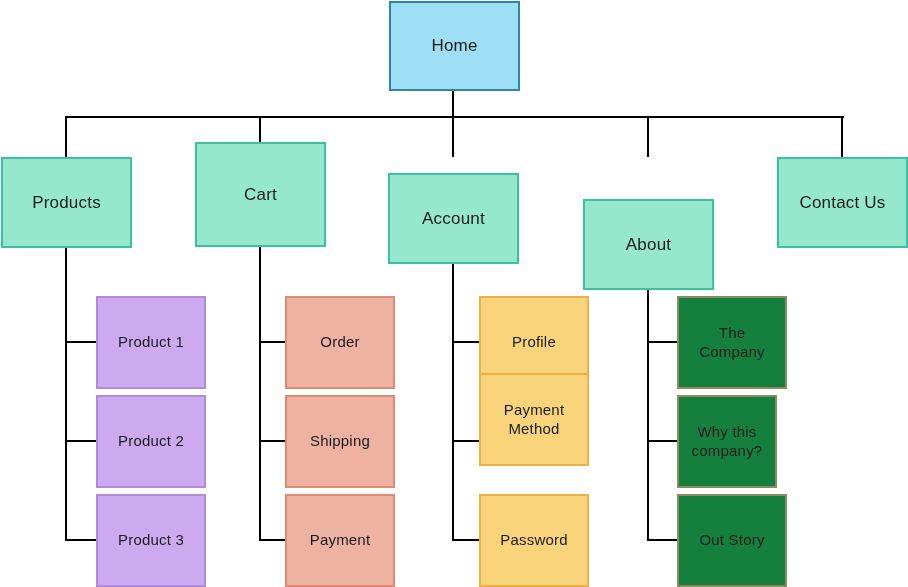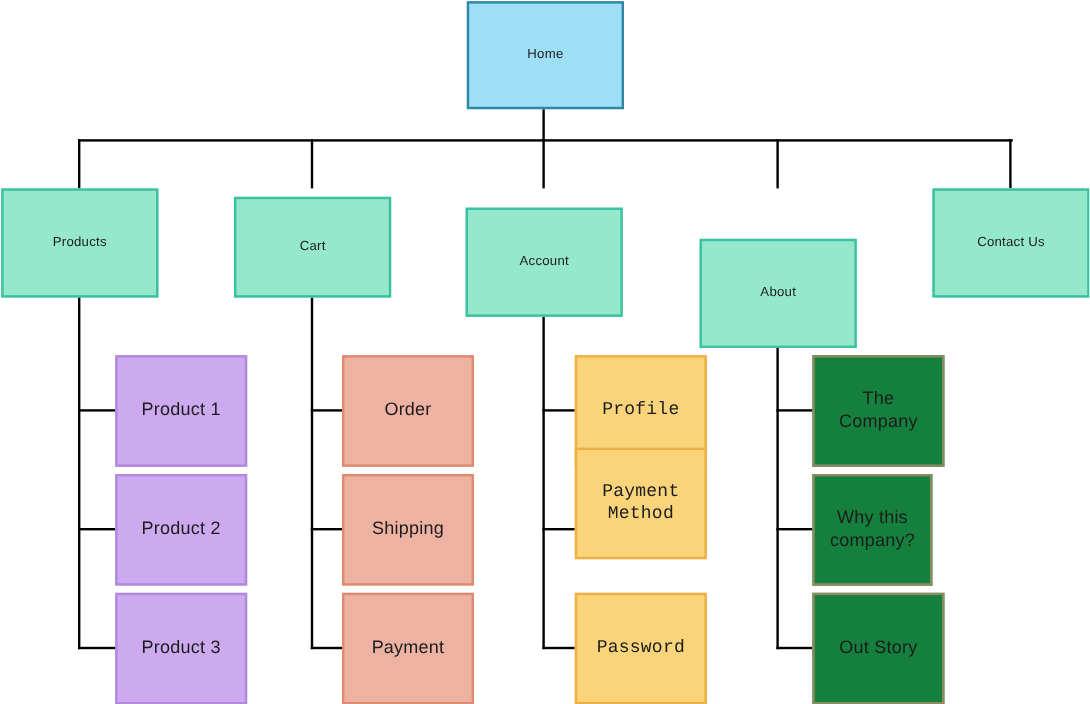--- a/index.html
+++ b/index.html
@@ -11,32 +11,32 @@
     font-family:"Liberation Sans", sans-serif;
     color:#1c1c1c;
   }
   .line{position:absolute;background:#000000;}
   .node{
     position:absolute;
     box-sizing:border-box;
     display:flex;align-items:center;justify-content:center;
     text-align:center;
     border:2px solid transparent;
-    font-size:11px;
+    font-size:17px;
     letter-spacing:0.2px;
   }
   .node .lbl{padding:0 8px;line-height:1.25;}
   .lvl3{font-size:15px;}
   .lvl3 .lbl{padding:0 10px;}
   
   .c-home   {background:#9edff5;border-color:#2f86a3;}
   .c-teal   {background:#96e8cd;border-color:#3cc0a2;}
   .c-purple {background:#cda9f0;border-color:#b18ade;}
   .c-salmon {background:#eeb2a3;border-color:#e08a72;}
-  .c-yellow {background:#f9d47b;border-color:#eeb045;font-family:Liberation Mono, monospace;}
+  .c-yellow {background:#f9d47b;border-color:#eeb045;}
   .c-khaki  {background:#15803d;border-color:#8b8a60;}
 </style>
 </head>
 <body>
 
 <div class="canvas">
 
   <div class="line" style="left:452px;top:91px;width:2px;height:26px;"></div>
   <div class="line" style="left:65px;top:116px;width:779px;height:2px;"></div>
   <div class="line" style="left:65px;top:116px;width:2px;height:41px;"></div>
@@ -63,21 +63,21 @@
   <div class="line" style="left:647px;top:440px;width:30px;height:2px;"></div>
   <div class="line" style="left:647px;top:539px;width:30px;height:2px;"></div>
 
   <div class="node c-home" style="left:389px;top:1px;width:131px;height:90px;">
     <span class="lbl">Home</span>
   </div>
 
   <div class="node c-teal" style="left:1px;top:157px;width:131px;height:91px;">
     <span class="lbl">Products</span>
   </div>
-  <div class="node c-teal" style="left:195px;top:164px;width:131px;height:84px;">
+  <div class="node c-teal" style="left:195px;top:142px;width:131px;height:105px;">
     <span class="lbl">Cart</span>
   </div>
   <div class="node c-teal" style="left:388px;top:157px;width:131px;height:91px;margin-top:16px;">
     <span class="lbl">Account</span>
   </div>
   <div class="node c-teal" style="left:583px;top:157px;width:131px;height:91px;margin-top:42px;">
     <span class="lbl">About</span>
   </div>
   <div class="node c-teal" style="left:777px;top:157px;width:131px;height:91px;">
     <span class="lbl">Contact Us</span>

